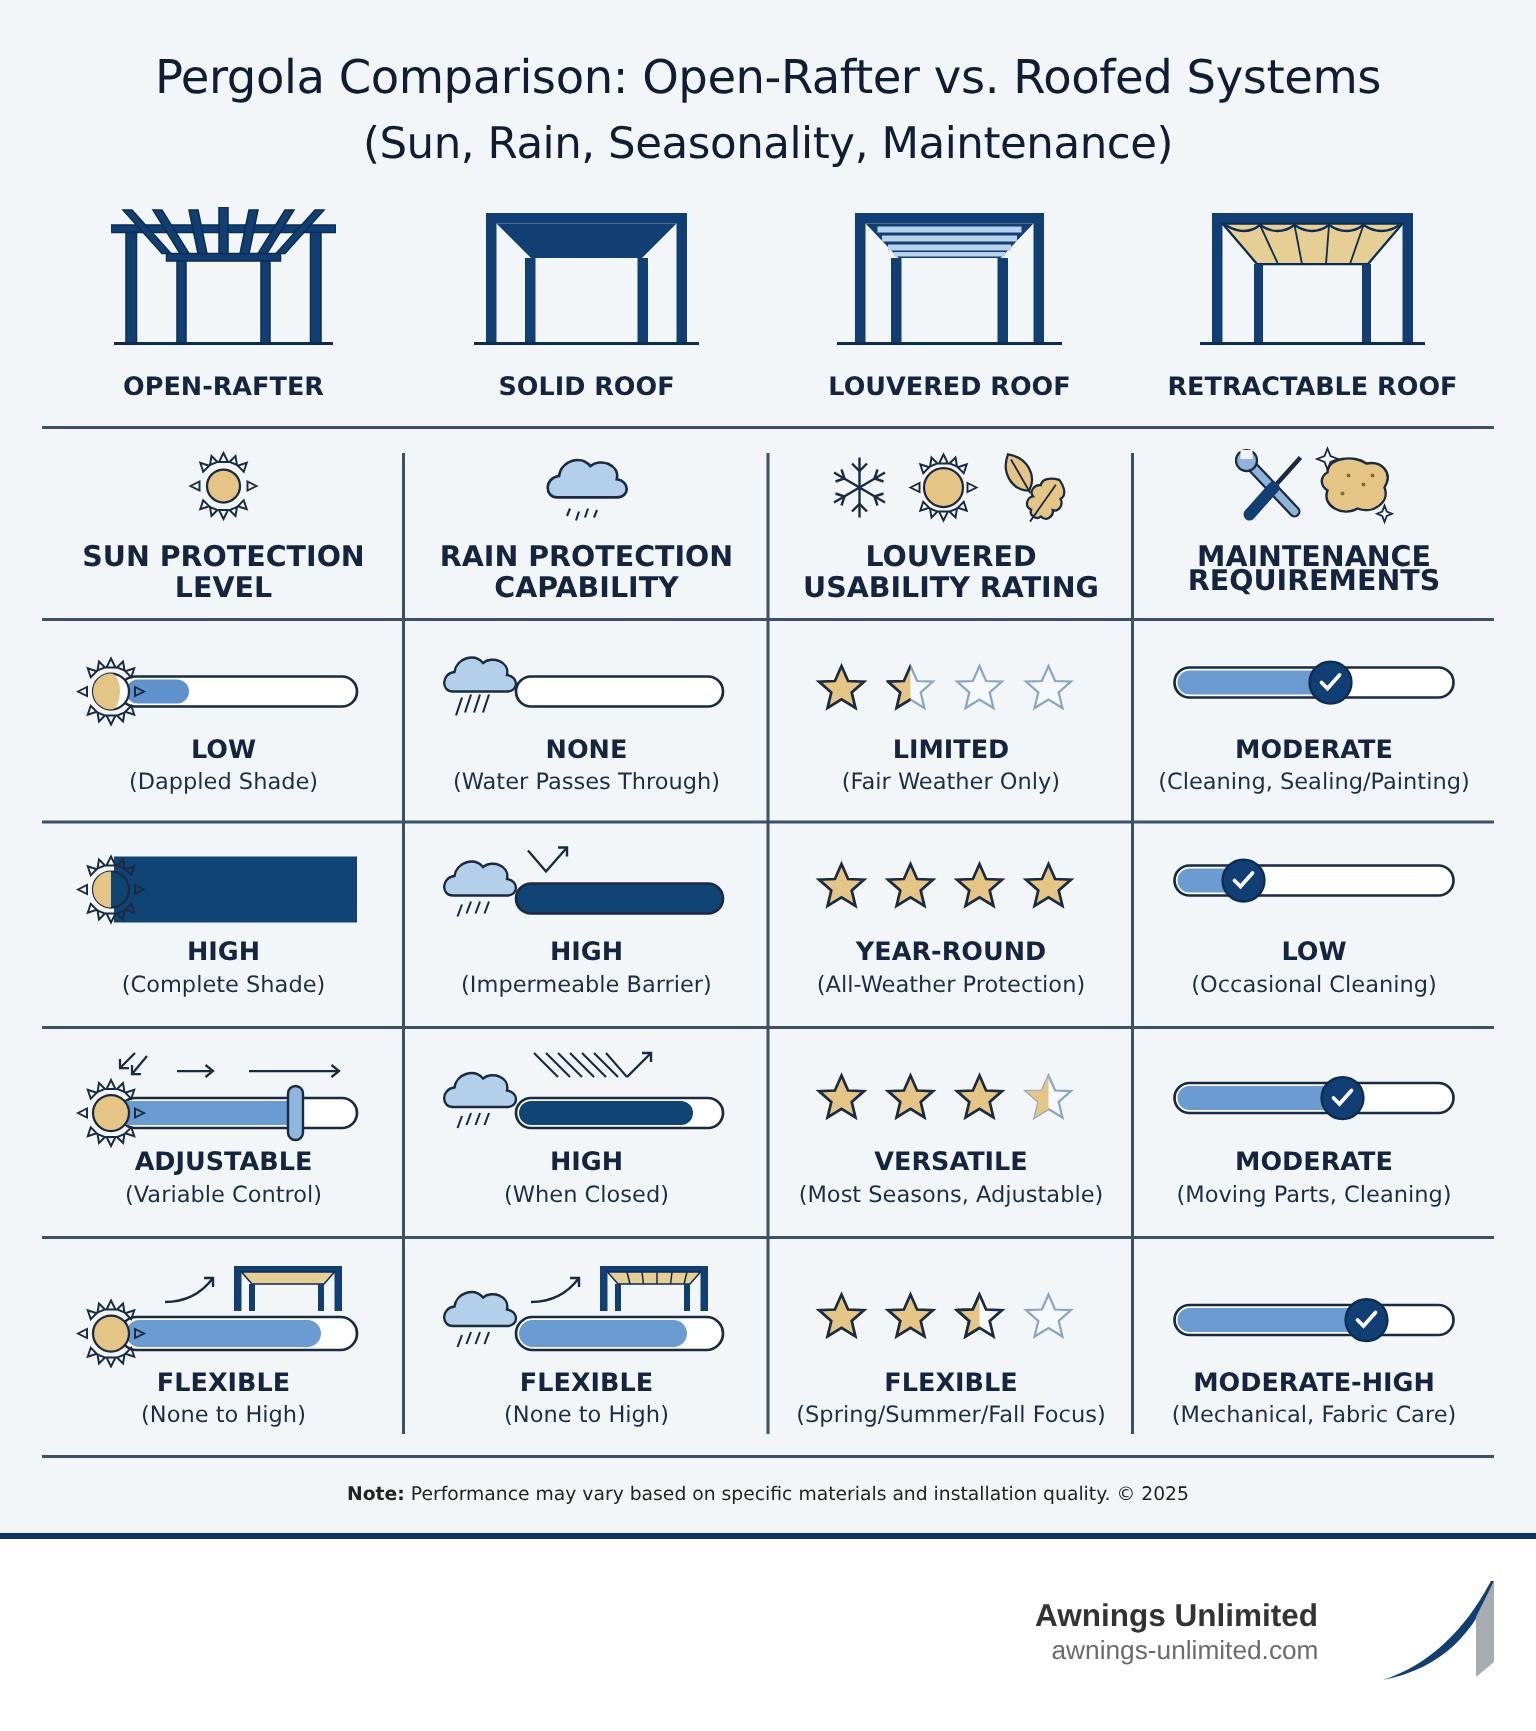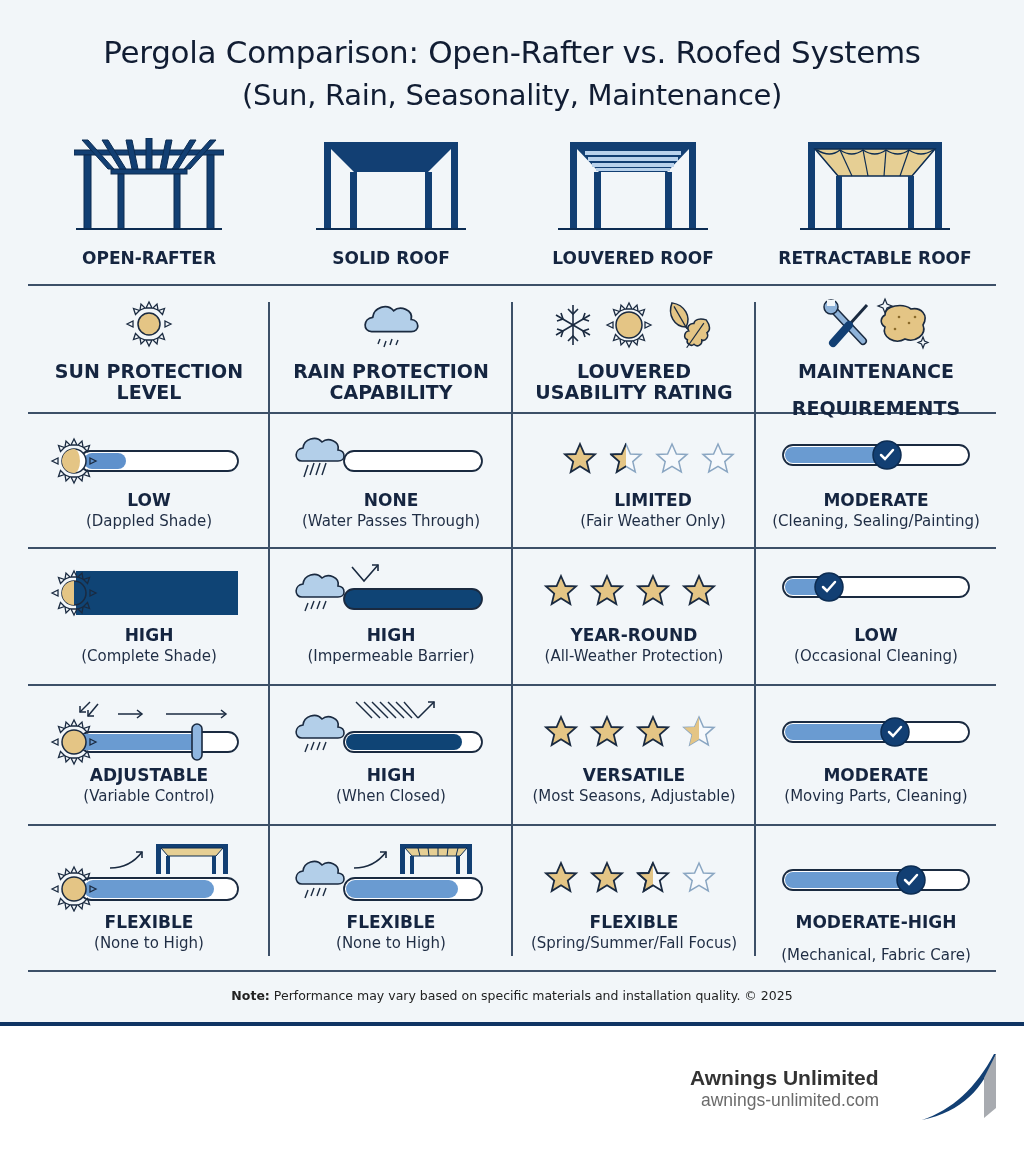--- a/index.html
+++ b/index.html
@@ -219,21 +219,21 @@
         <path d="M62,18 C62,8 80,6 88,12 C98,10 106,18 100,28 C104,38 92,46 82,42 C72,48 58,40 62,30 C56,26 58,20 62,18 Z" fill="#e4c585" stroke="#1a2a40" stroke-width="1.6"></path>
         <circle cx="76" cy="20" r="1.3" fill="#8a6a2a"></circle>
           <circle cx="86" cy="26" r="1.3" fill="#8a6a2a"></circle>
         <circle cx="72" cy="32" r="1.3" fill="#8a6a2a"></circle>
           <circle cx="92" cy="20" r="1.3" fill="#8a6a2a"></circle>
       </g>
       <path d="M62,2 L64,7 L69,9 L64,11 L62,16 L60,11 L55,9 L60,7 Z" fill="none" stroke="#1a2a40" stroke-width="1.2"></path>
       <path d="M100,40 L101.5,44 L105,45.5 L101.5,47 L100,51 L98.5,47 L95,45.5 L98.5,44 Z" fill="none" stroke="#1a2a40" stroke-width="1.2"></path>
     </svg>
     <div class="head-label" style="top:76px">MAINTENANCE</div>
-    <div class="head-label" style="top:113px">REQUIREMENTS</div>
+    <div class="head-label" style="top:92px">REQUIREMENTS</div>
   </div>
 
   <div class="cell" style="left:0; top:128px; height:134px">
     <svg width="200" height="50" viewBox="0 0 200 50" style="left:22px; top:22px">
       <rect x="30" y="16" width="158" height="20" rx="10" fill="#fff" stroke="#1a2a40" stroke-width="1.8"></rect>
       <rect x="34" y="18" width="42" height="16" rx="8" fill="#5f91cc"></rect>
       <g transform="translate(24,26)">
           <use href="#sunrays"></use>
         <circle r="12" fill="#fff" stroke="#1a2a40" stroke-width="1.5"></circle>
         <path d="M0,-12 A12,12 0 0,0 0,12 A6,12 0 0,0 0,-12 Z" fill="#e4c585"></path>
@@ -249,21 +249,21 @@
       <g stroke="#1a2a40" stroke-width="1.4">
         <line x1="14" y1="32" x2="10" y2="44"></line>
           <line x1="20" y1="30" x2="16" y2="42"></line>
         <line x1="26" y1="30" x2="22" y2="42"></line>
           <line x1="32" y1="30" x2="28" y2="42"></line>
       </g>
     </svg>
     <div class="value" style="top:77px">NONE</div>
     <div class="detail" style="top:99px">(Water Passes Through)</div>
   </div>
-  <div class="cell" style="left:504px; top:128px; height:134px">
+  <div class="cell" style="left:485px; top:128px; height:134px">
     <svg width="190" height="40" viewBox="0 0 190 40" style="left:26px; top:26px">
       <g transform="translate(22,20)">
           <use href="#star" fill="#e4c585" stroke="#1a2a40" stroke-width="1.8"></use>
         </g>
       <g transform="translate(68,20)">
           <use href="#star" fill="#f6f9fc" stroke="#8aa6c2" stroke-width="1.5"></use>
           <use href="#star" fill="#e4c585" stroke="#1a2a40" stroke-width="1.8" clip-path="url(#halfL)"></use>
         </g>
       <g transform="translate(114,20)">
           <use href="#star" fill="#f6f9fc" stroke="#8aa6c2" stroke-width="1.5"></use>
@@ -496,21 +496,21 @@
     <div class="detail" style="top:108px">(Spring/Summer/Fall Focus)</div>
   </div>
   <div class="cell" style="left:727px; top:541px; height:145px">
     <svg width="200" height="40" viewBox="0 0 200 40" style="left:26px; top:34px">
       <rect x="2" y="10" width="186" height="20" rx="10" fill="#fff" stroke="#1a2a40" stroke-width="1.8"></rect>
       <rect x="4" y="12" width="128" height="16" rx="8" fill="#6a9bd1"></rect>
       <circle cx="130" cy="20" r="14" fill="#123f73" stroke="#0c2c52" stroke-width="1.5"></circle>
       <polyline points="124,20 128,24 136,15" fill="none" stroke="#fff" stroke-width="2.5" stroke-linecap="round"></polyline>
     </svg>
     <div class="value" style="top:86px">MODERATE-HIGH</div>
-    <div class="detail" style="top:120px">(Mechanical, Fabric Care)</div>
+    <div class="detail" style="top:108px">(Mechanical, Fabric Care)</div>
   </div>
 </div>
 
 <div class="note">
   <b>Note:</b><span> Performance may vary based on specific materials and installation quality. © 2025</span>
 </div>
 
 <div class="poster-bottom-rule"></div>
 
 <div class="brand-name">Awnings Unlimited</div>

